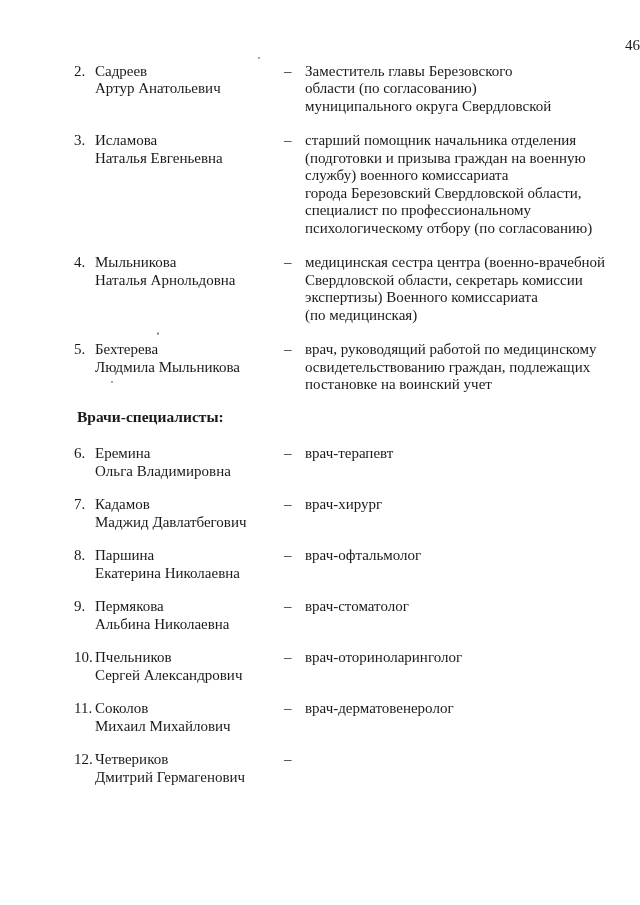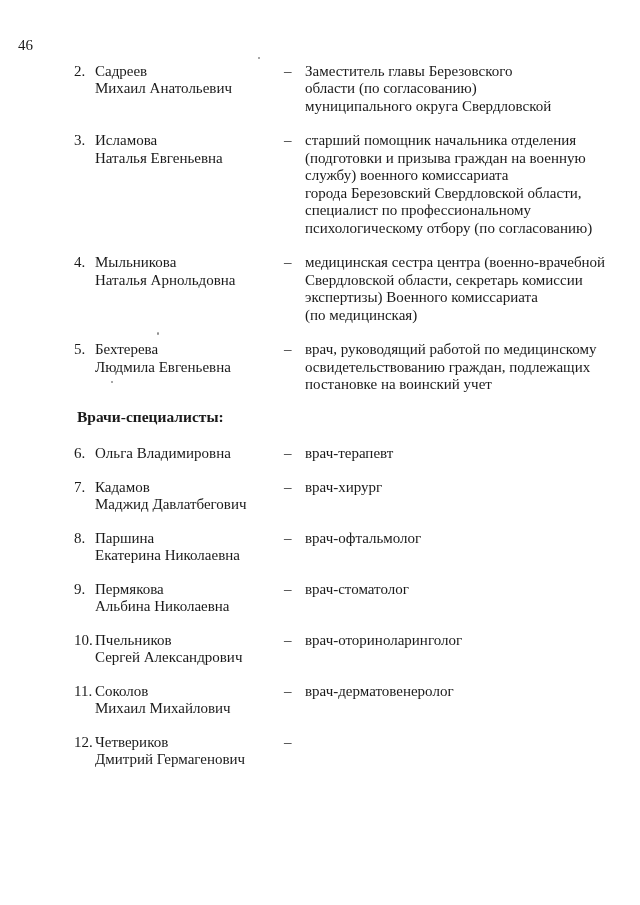--- a/index.html
+++ b/index.html
@@ -18,21 +18,21 @@
     color: #1a1a1a;
   }
   .page {
     width: 640px;
     height: 905px;
     padding-top: 37px;
     box-sizing: border-box;
     position: relative;
   }
   .page-number {
-    text-align: left;
+    text-align: right;
     padding-left: 18px;
     margin: 0 0 8px 0;
   }
   .entries {
     padding-left: 74px;
   }
   .entry {
     display: grid;
     grid-template-columns: 21px 189px auto;
     margin-bottom: 17px;
@@ -73,21 +73,21 @@
 
 <div class="page">
 
   <div class="page-number">46</div>
 
   <div id="members" class="entries">
   <div class="entry">
     <div class="num">2.</div>
     <div class="name">
       <div class="surname">Садреев</div>
-      <div class="given">Михаил Анатольевич</div>
+      <div class="given">Артур Анатольевич</div>
     </div>
     <div class="role">
       <span class="dash">–</span>
       <div class="role-lines">
             <div class="role-line">Заместитель главы Березовского</div>
             <div class="role-line">области (по согласованию)</div>
             <div class="role-line">муниципального округа Свердловской</div>
           </div>
     </div>
   </div>
@@ -125,39 +125,40 @@
             <div class="role-line">экспертизы) Военного комиссариата</div>
             <div class="role-line">(по медицинская)</div>
           </div>
     </div>
   </div>
 
   <div class="entry">
     <div class="num">5.</div>
     <div class="name">
       <div class="surname">Бехтерева</div>
-      <div class="given">Людмила Евгеньевна</div>
+      <div class="given">Людмила Мыльникова</div>
     </div>
     <div class="role">
       <span class="dash">–</span>
       <div class="role-lines">
             <div class="role-line">врач, руководящий работой по медицинскому</div>
             <div class="role-line">освидетельствованию граждан, подлежащих</div>
             <div class="role-line">постановке на воинский учет</div>
           </div>
     </div>
   </div>
 </div>
 
   <div class="section-heading">Врачи-специалисты:</div>
 
   <div id="doctors" class="entries">
   <div class="entry">
     <div class="num">6.</div>
     <div class="name">
+      <div class="surname">Еремина</div>
       <div class="given">Ольга Владимировна</div>
     </div>
     <div class="role">
       <span class="dash">–</span>
       <div class="role-lines">
             <div class="role-line">врач-терапевт</div>
           </div>
     </div>
   </div>
 

